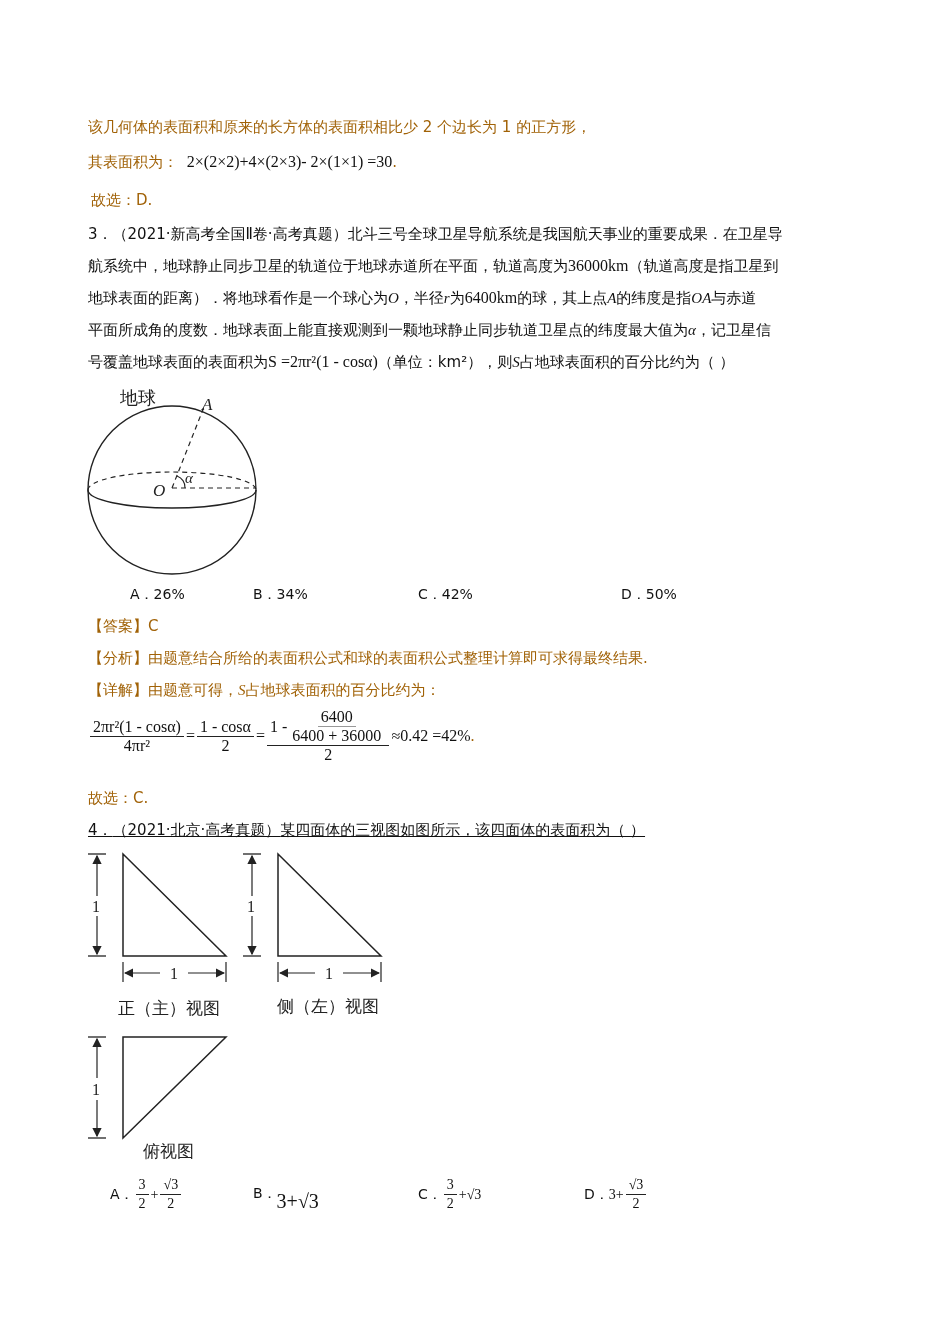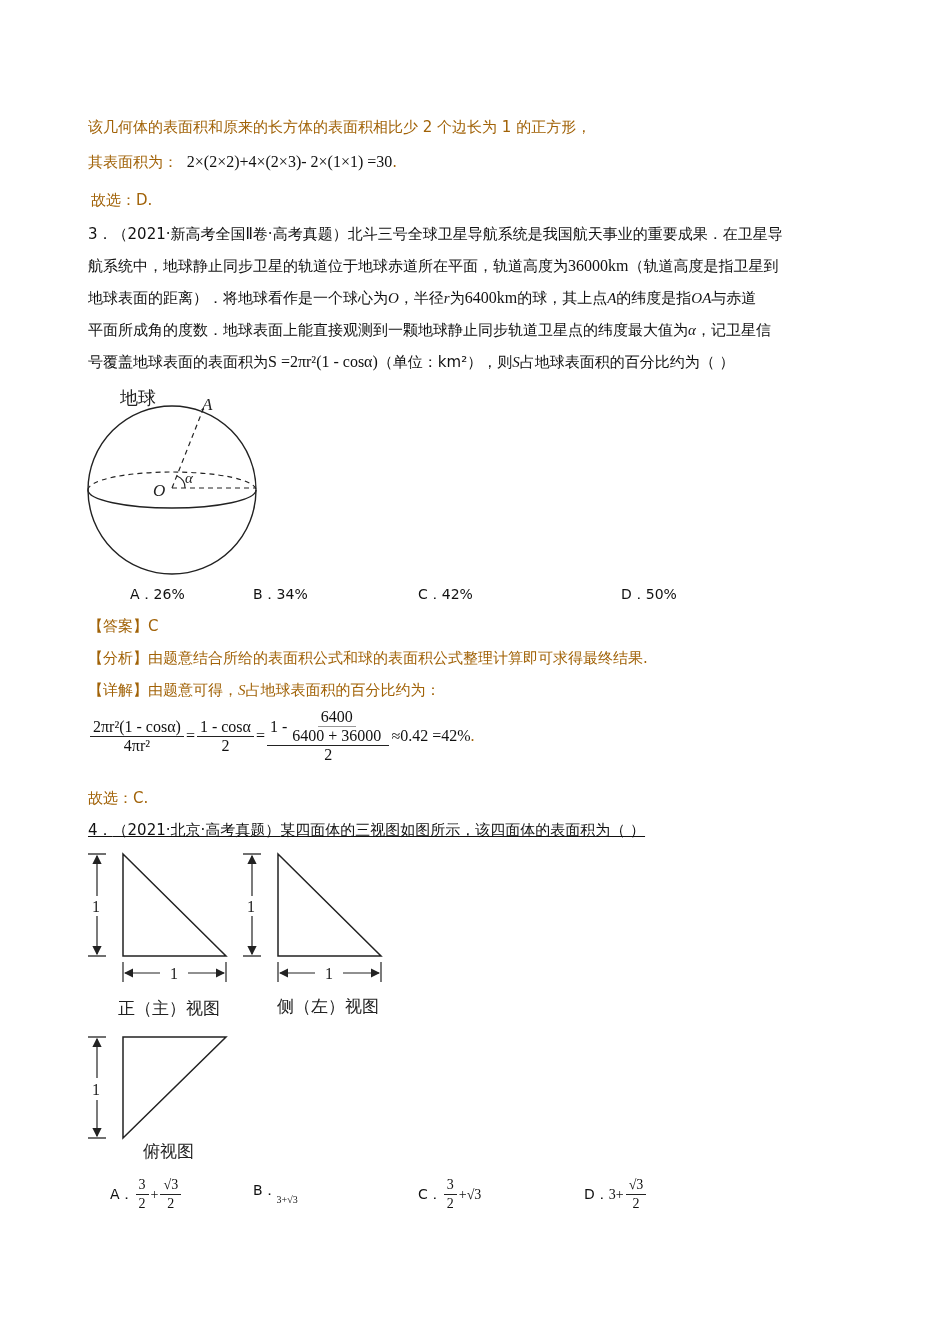--- a/index.html
+++ b/index.html
@@ -159,21 +159,21 @@
       </span>
     <span>+</span>
     <span class="frac">
         <span class="num">√3</span>
         <span class="den">2</span>
       </span>
   </span>
 </div>
 <div class="abs opt" style="left:253px;top:1190px;display:flex;align-items:center;">
   <span style="position:relative;top:-8px;">B．</span>
-  <span class="math" style="font-size:10px;">3+√3</span>
+  <span class="math" style="font-size:20px;">3+√3</span>
 </div>
 <div class="abs opt" style="left:418px;top:1176px;display:flex;align-items:center;">
   <span>C．</span>
   <span class="math" style="display:flex;align-items:center;font-size:14px;">
     <span class="frac">
         <span class="num">3</span>
         <span class="den">2</span>
       </span>
     <span>+√3</span>
   </span>

